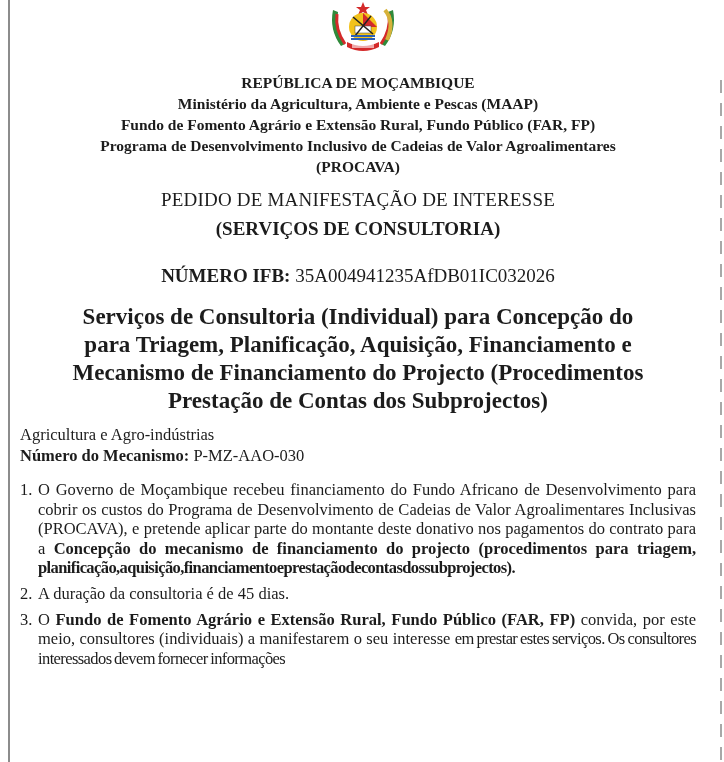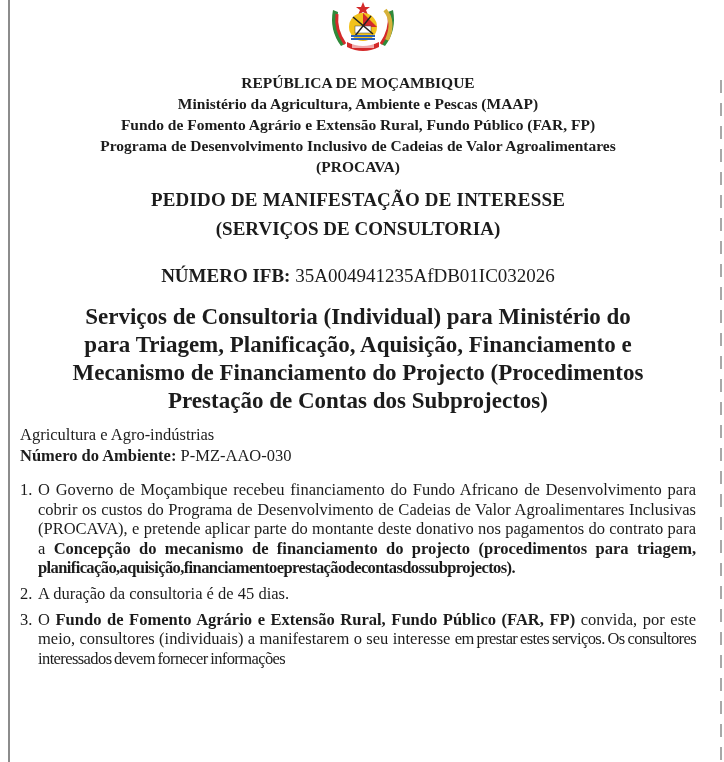--- a/index.html
+++ b/index.html
@@ -57,21 +57,21 @@
       font-size: 15.5px;
       line-height: 21px;
       margin-top: 2px;
     }
     .header-block div {
       white-space: nowrap;
     }
     .title-main {
       text-align: center;
       font-family: "Liberation Serif", serif;
-      font-weight: bold;
+      font-weight: normal;
       font-size: 19px;
       margin-top: 12px;
       letter-spacing: 0.2px;
     }
     .title-sub {
       text-align: center;
       font-family: "Liberation Serif", serif;
       font-weight: bold;
       font-size: 19px;
       margin-top: 7px;
@@ -195,30 +195,30 @@
 
   <div class="title-main">PEDIDO DE MANIFESTAÇÃO DE INTERESSE</div>
   <div class="title-sub">(SERVIÇOS DE CONSULTORIA)</div>
 
   <div class="ifb-line">
     <b>NÚMERO IFB:</b>
     <span>35A004941235AfDB01IC032026</span>
   </div>
 
   <div class="project-title">
-    <div>Serviços de Consultoria (Individual) para Ministério do</div>
+    <div>Serviços de Consultoria (Individual) para Concepção do</div>
     <div>para Triagem, Planificação, Aquisição, Financiamento e</div>
     <div>Mecanismo de Financiamento do Projecto (Procedimentos</div>
     <div>Prestação de Contas dos Subprojectos)</div>
   </div>
 
   <div class="meta">
     <div>Agricultura e Agro-indústrias</div>
     <div>
-      <b>Número do Ambiente:</b>
+      <b>Número do Mecanismo:</b>
       <span>P-MZ-AAO-030</span>
     </div>
   </div>
 
   <div class="list">
     <div class="list-item">
       <span class="num">1.</span>
       <span>O Governo de Moçambique recebeu financiamento do Fundo Africano de Desenvolvimento para cobrir os custos do Programa de Desenvolvimento de Cadeias de Valor Agroalimentares Inclusivas (PROCAVA), e pretende aplicar parte do montante deste donativo nos pagamentos do contrato para a </span><b>Concepção do mecanismo de financiamento do projecto (procedimentos para triagem, </b><b class="tight">planificação,aquisição,financiamentoeprestaçãodecontasdossubprojectos).</b>
     </div>
     <div class="list-item">

